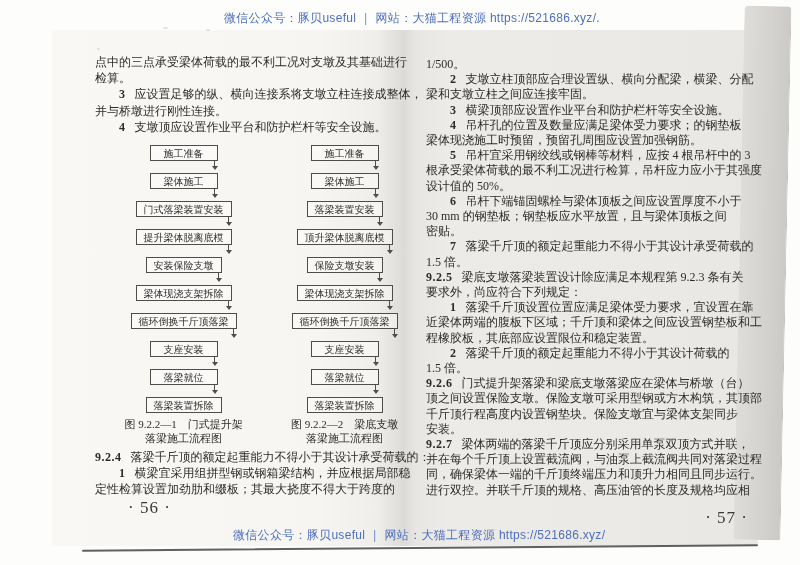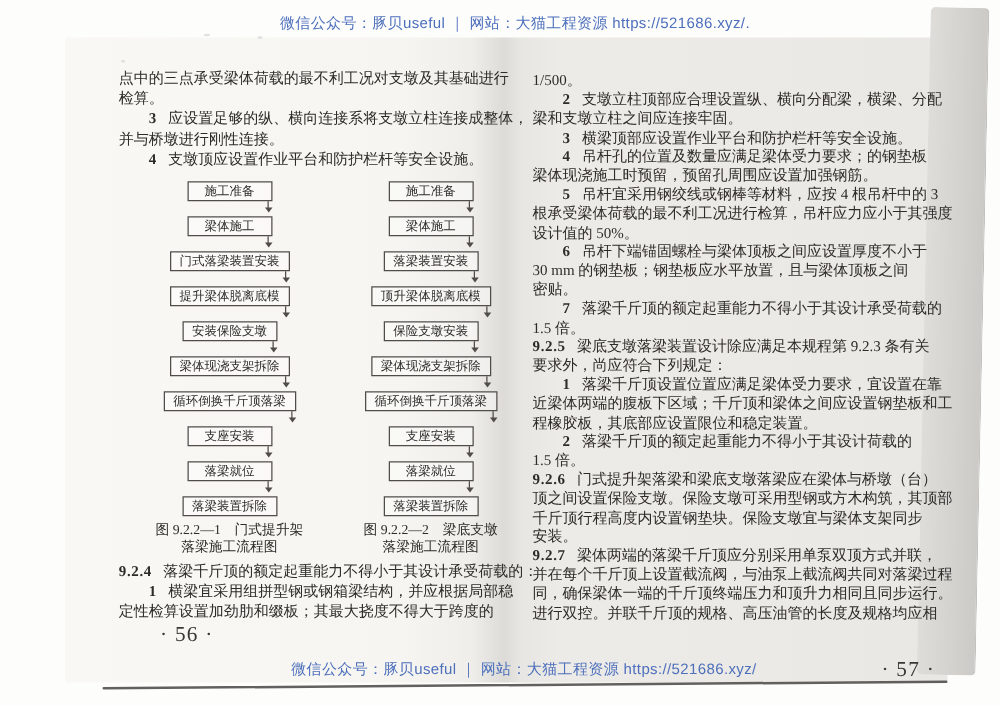--- a/index.html
+++ b/index.html
@@ -35,21 +35,21 @@
   .page-right .tline{line-height:15.2px;}
   .tline.ind{padding-left:24px;}
   .num{font-weight:bold;margin-right:9px;letter-spacing:.5px;}
 
   .lp-top{left:35px;top:24px;width:314px;}
   .lp-bottom{left:35px;top:419px;width:314px;}
   .rp-lines{left:14px;top:27px;width:324px;}
 
   .pageno{position:absolute;font-size:17px;color:#3a3835;letter-spacing:1px;}
   .pn-left{left:68px;top:468px;}
-  .pn-right{right:10px;top:496px;}
+  .pn-right{right:10px;top:478px;}
 
   
   .charts-row{position:absolute;left:48px;top:115px;width:312px;display:flex;gap:10px;}
   .flowchart{width:151px;display:flex;flex-direction:column;align-items:center;margin:0;}
   .steps{display:flex;flex-direction:column;align-items:center;width:100%;}
   .step{display:flex;flex-direction:column;align-items:flex-end;}
   .box{border:1px solid #504d49;background:rgba(255,255,255,.4);min-width:68px;height:16px;
     line-height:15px;padding:0 7px;font-size:10px;text-align:center;white-space:nowrap;
     color:#2e2c29;box-sizing:border-box;}
   .arrow{height:12px;display:flex;flex-direction:column;align-items:center;}

